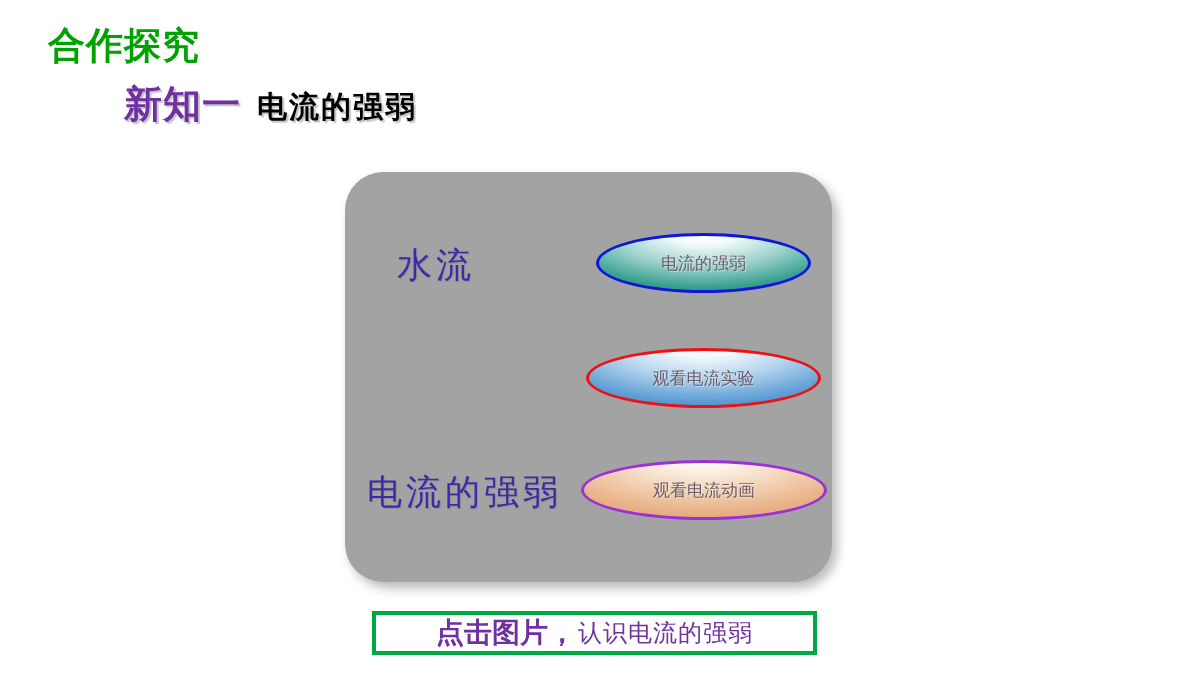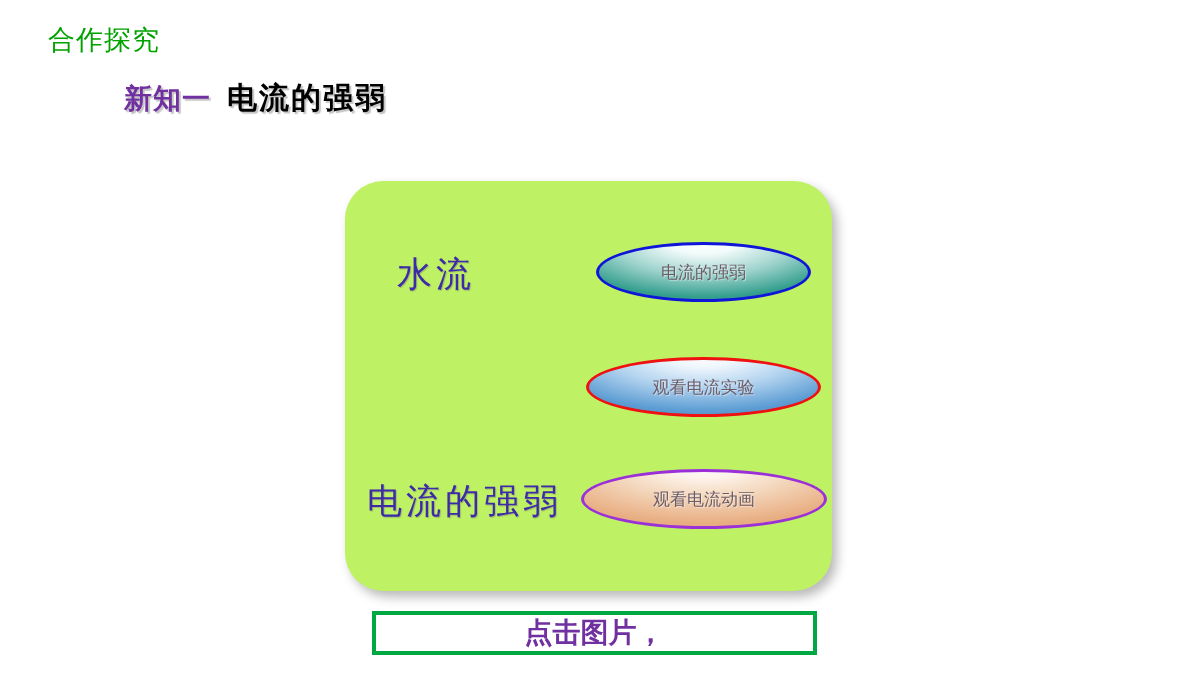--- a/index.html
+++ b/index.html
@@ -13,60 +13,60 @@
     font-family: "Liberation Sans", "DejaVu Sans", sans-serif;
     overflow: hidden;
     position: relative;
   }
 
   
   #section-label {
     position: absolute;
     left: 48px;
     top: 26px;
-    font-size: 27px;
-    font-weight: normal;
+    font-size: 37px;
+    font-weight: bold;
     color: #00a200;
     letter-spacing: 1px;
     line-height: 1.1;
     white-space: nowrap;
   }
 
   #subtitle-row {
     position: absolute;
     left: 124px;
     top: 84px;
     white-space: nowrap;
     line-height: 1.1;
   }
   #subtitle-row .lesson-tag {
-    font-size: 28px;
+    font-size: 38px;
     font-weight: bold;
     color: #7030a0;
     text-shadow: 2px 2px 1px rgba(150,150,150,0.55);
     letter-spacing: 1px;
   }
   #subtitle-row .lesson-title {
     font-size: 30px;
     font-weight: bold;
     color: #000000;
     text-shadow: 2px 2px 1px rgba(150,150,150,0.55);
     letter-spacing: 2px;
     margin-left: 16px;
     font-family: Liberation Mono, monospace;
   }
 
   
   #picture-panel {
     position: absolute;
     left: 345px;
-    top: 181px;
+    top: 172px;
     width: 487px;
     height: 410px;
-    background: #bef264;
+    background: #a3a3a3;
     border-radius: 38px;
     box-shadow: 5px 6px 11px rgba(0,0,0,0.28);
   }
 
   .panel-row {
     position: absolute;
     left: 0;
     width: 100%;
     height: 60px;
     display: block;
@@ -197,13 +197,14 @@
     <span class="row-label">电流的强弱</span>
     <div class="pill" id="pill-current">
       <span class="pill-label">观看电流动画</span>
     </div>
   </div>
 
 </div>
 
 <div id="callout-box">
   <span class="callout-strong">点击图片，</span>
+    <span class="callout-normal">认识电流的强弱</span>
 </div>
 
 </body></html>

